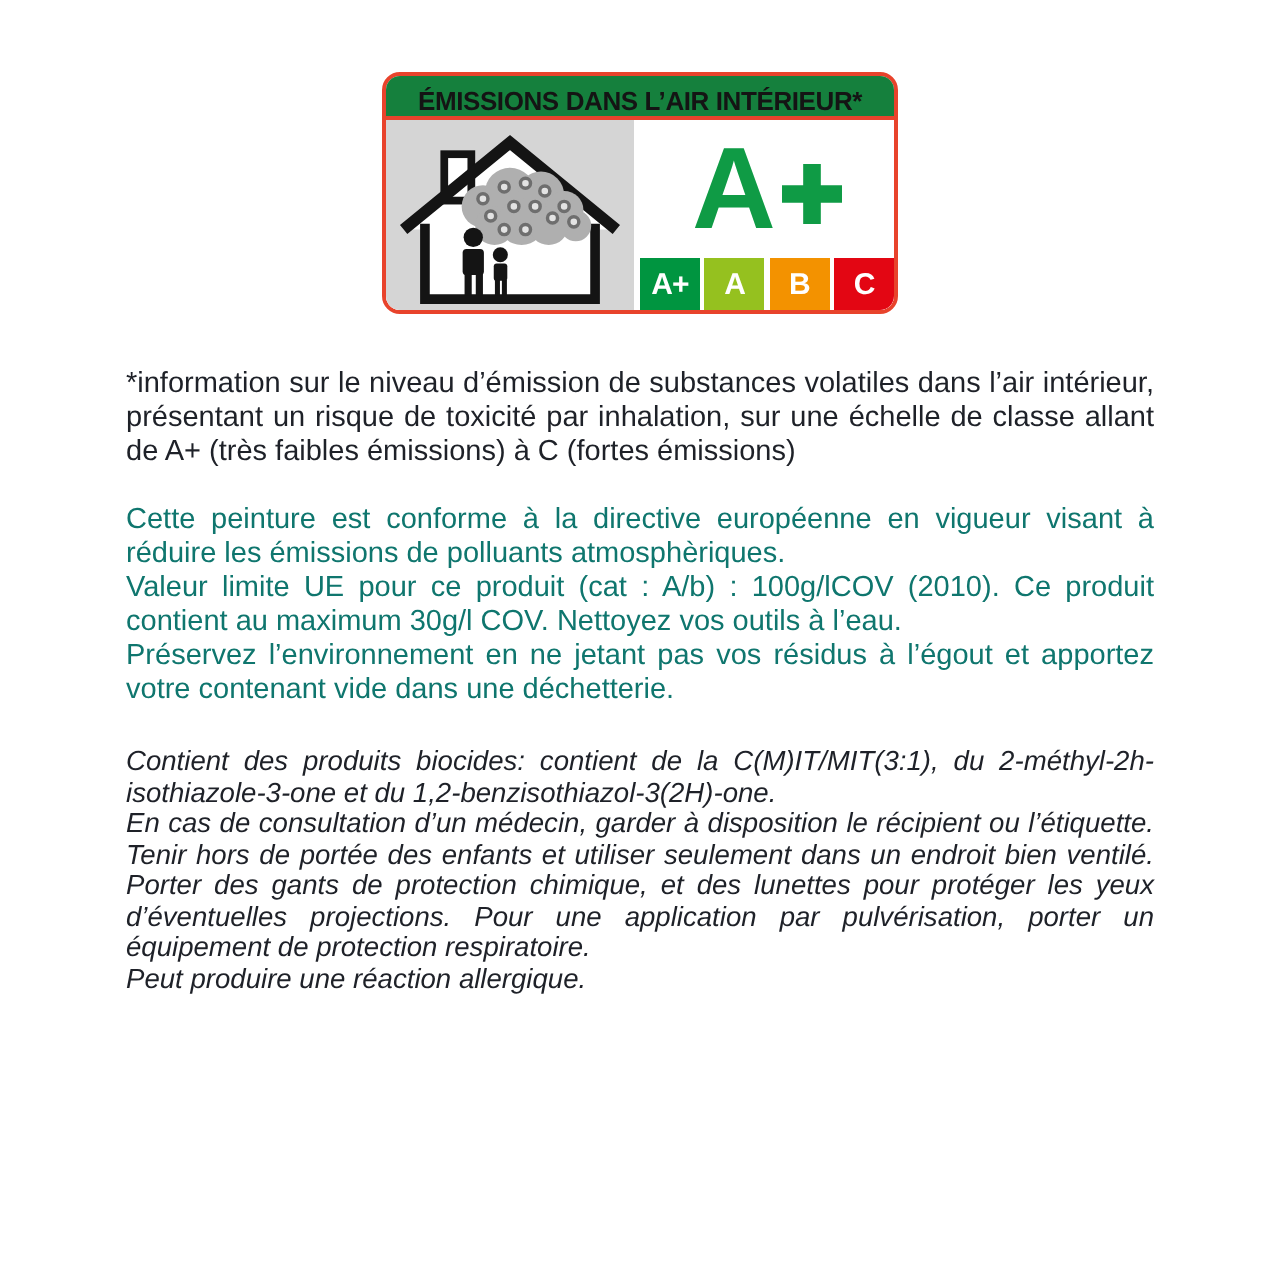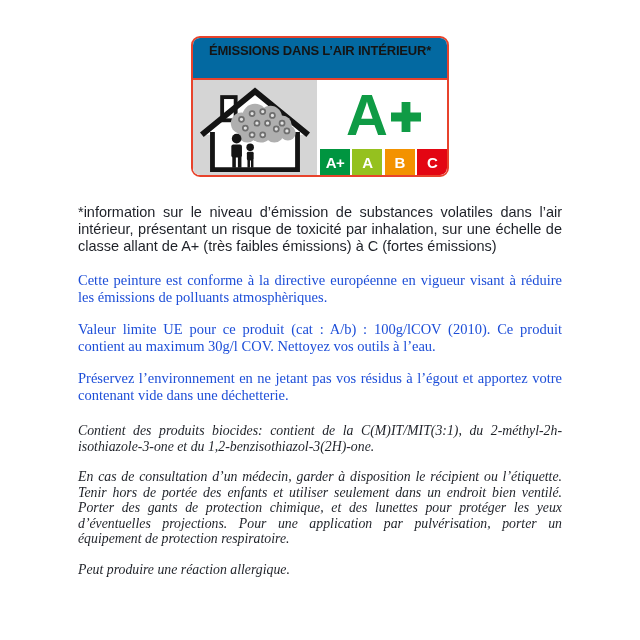--- a/index.html
+++ b/index.html
@@ -10,23 +10,23 @@
   }
   .page{width:640px;height:640px;position:relative;}
 
   
   .label-wrap{width:258px;margin:36px auto 0;}
   .label{
     border:2.5px solid #e8432c;border-radius:9px;overflow:hidden;background:#fff;
   }
   .label-header{
     border-bottom:2.5px solid #e8432c;
-    padding:5px 2px 20px;text-align:center;
+    padding:5px 2px 0;text-align:center;
     font-weight:bold;font-size:13px;letter-spacing:-0.2px;
-    white-space:nowrap;color:#141414;background:#0369a1;
+    white-space:nowrap;color:#141414;background:#15803d;
   }
   .label-body{display:flex;height:95px;background:#fff;}
   .pictogram-panel{
     width:124px;background:#d5d5d5;margin-right:3px;
     display:flex;align-items:flex-end;justify-content:center;
   }
   .rating-panel{flex:1;display:flex;flex-direction:column;background:#fff;}
   .rating-main{
     flex:1;display:flex;align-items:center;justify-content:center;
     padding-top:2px;
@@ -36,30 +36,30 @@
   }
   .plus-svg{width:30px;height:30px;margin-left:5px;margin-top:2px;}
   .scale-row{display:flex;gap:2.5px;height:26px;}
   .scale-box{
     flex:1;display:flex;align-items:center;justify-content:center;
     color:#fff;font-weight:800;font-size:15px;letter-spacing:-0.5px;
   }
 
   
   .text-area{width:514px;margin:27px auto 0;}
-  .text-area p{margin:15px;}
+  .text-area p{margin:0;}
   .footnote{
     font-size:14.5px;line-height:17px;text-align:justify;color:#1e2128;
   }
-  .regulatory{margin-top:17px;font-size:14.5px;line-height:17px;color:#1d4ed8;font-family:Liberation Serif, serif;}
+  .regulatory{margin-top:17px;font-size:14.5px;line-height:17px;color:#0f766e;}
   .regulatory p{text-align:justify;}
   .safety{
     margin-top:19px;font-style:italic;font-size:13.8px;line-height:15.5px;color:#1e2128;
   }
-  .safety p{text-align:justify;font-family:Liberation Serif, serif;}
+  .safety p{text-align:justify;}
 </style>
 </head>
 <body>
 
 <div class="page">
 
   <div class="label-wrap">
     <div class="label" style="border-color: rgb(232, 67, 44);">
       <div class="label-header">ÉMISSIONS DANS L’AIR INTÉRIEUR*</div>
 

